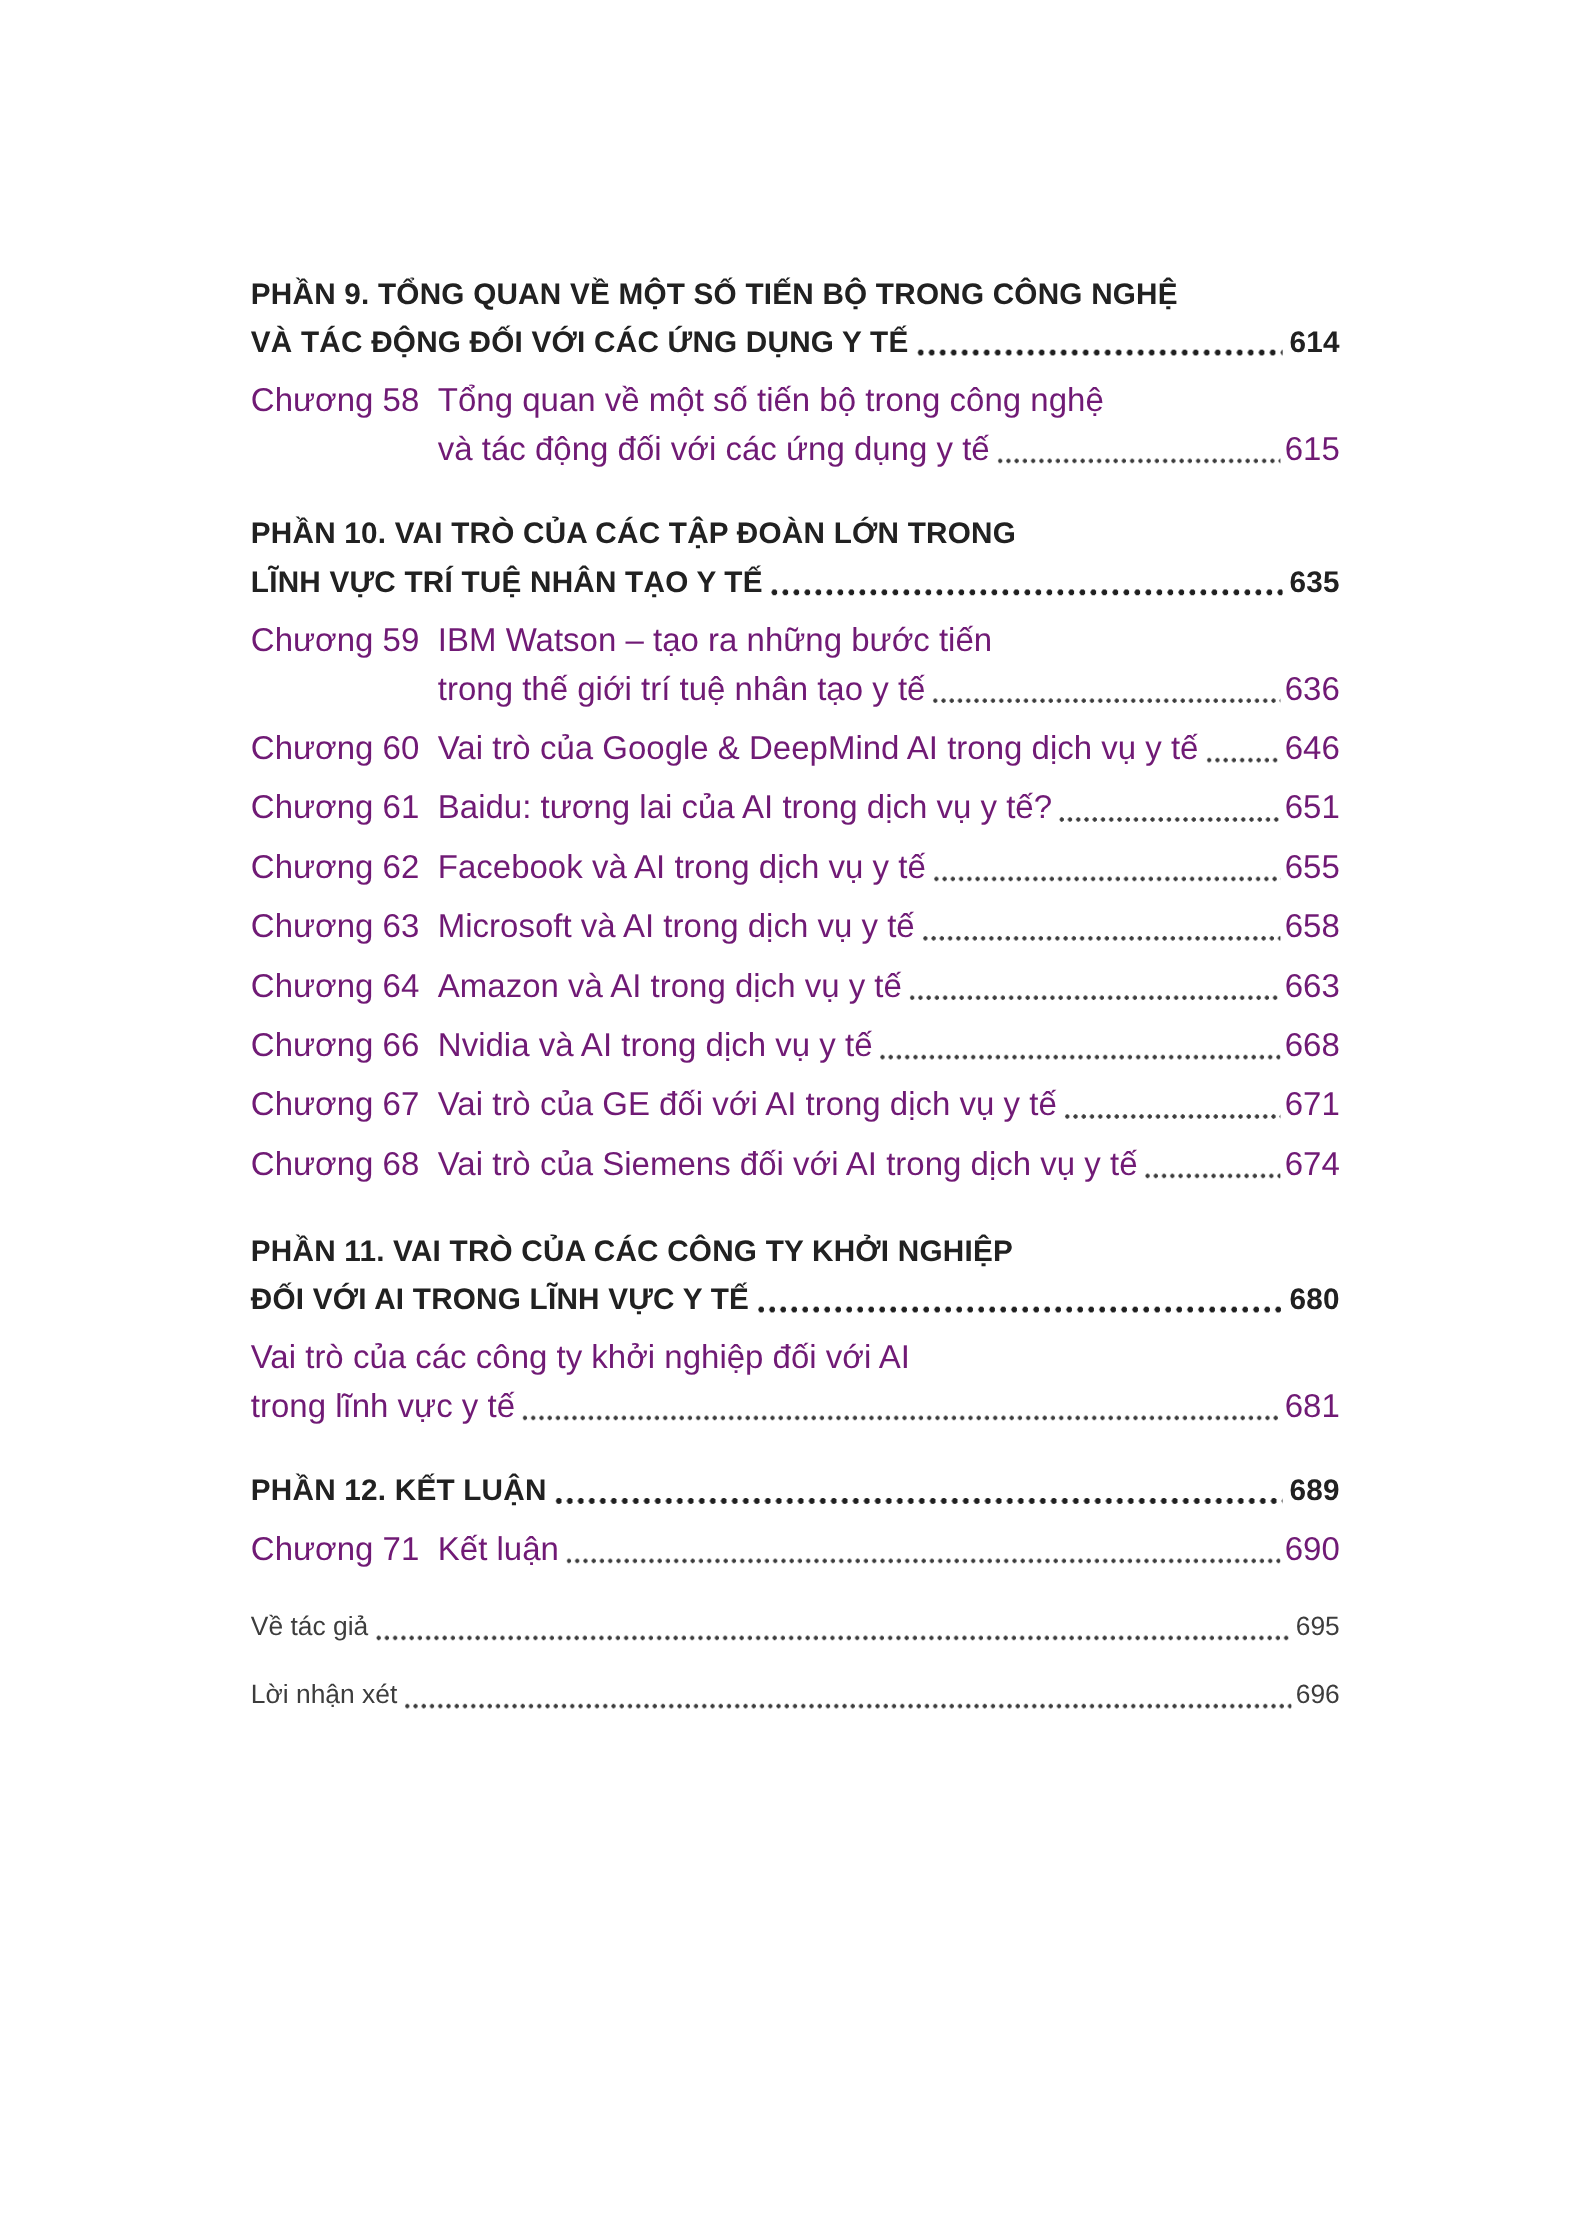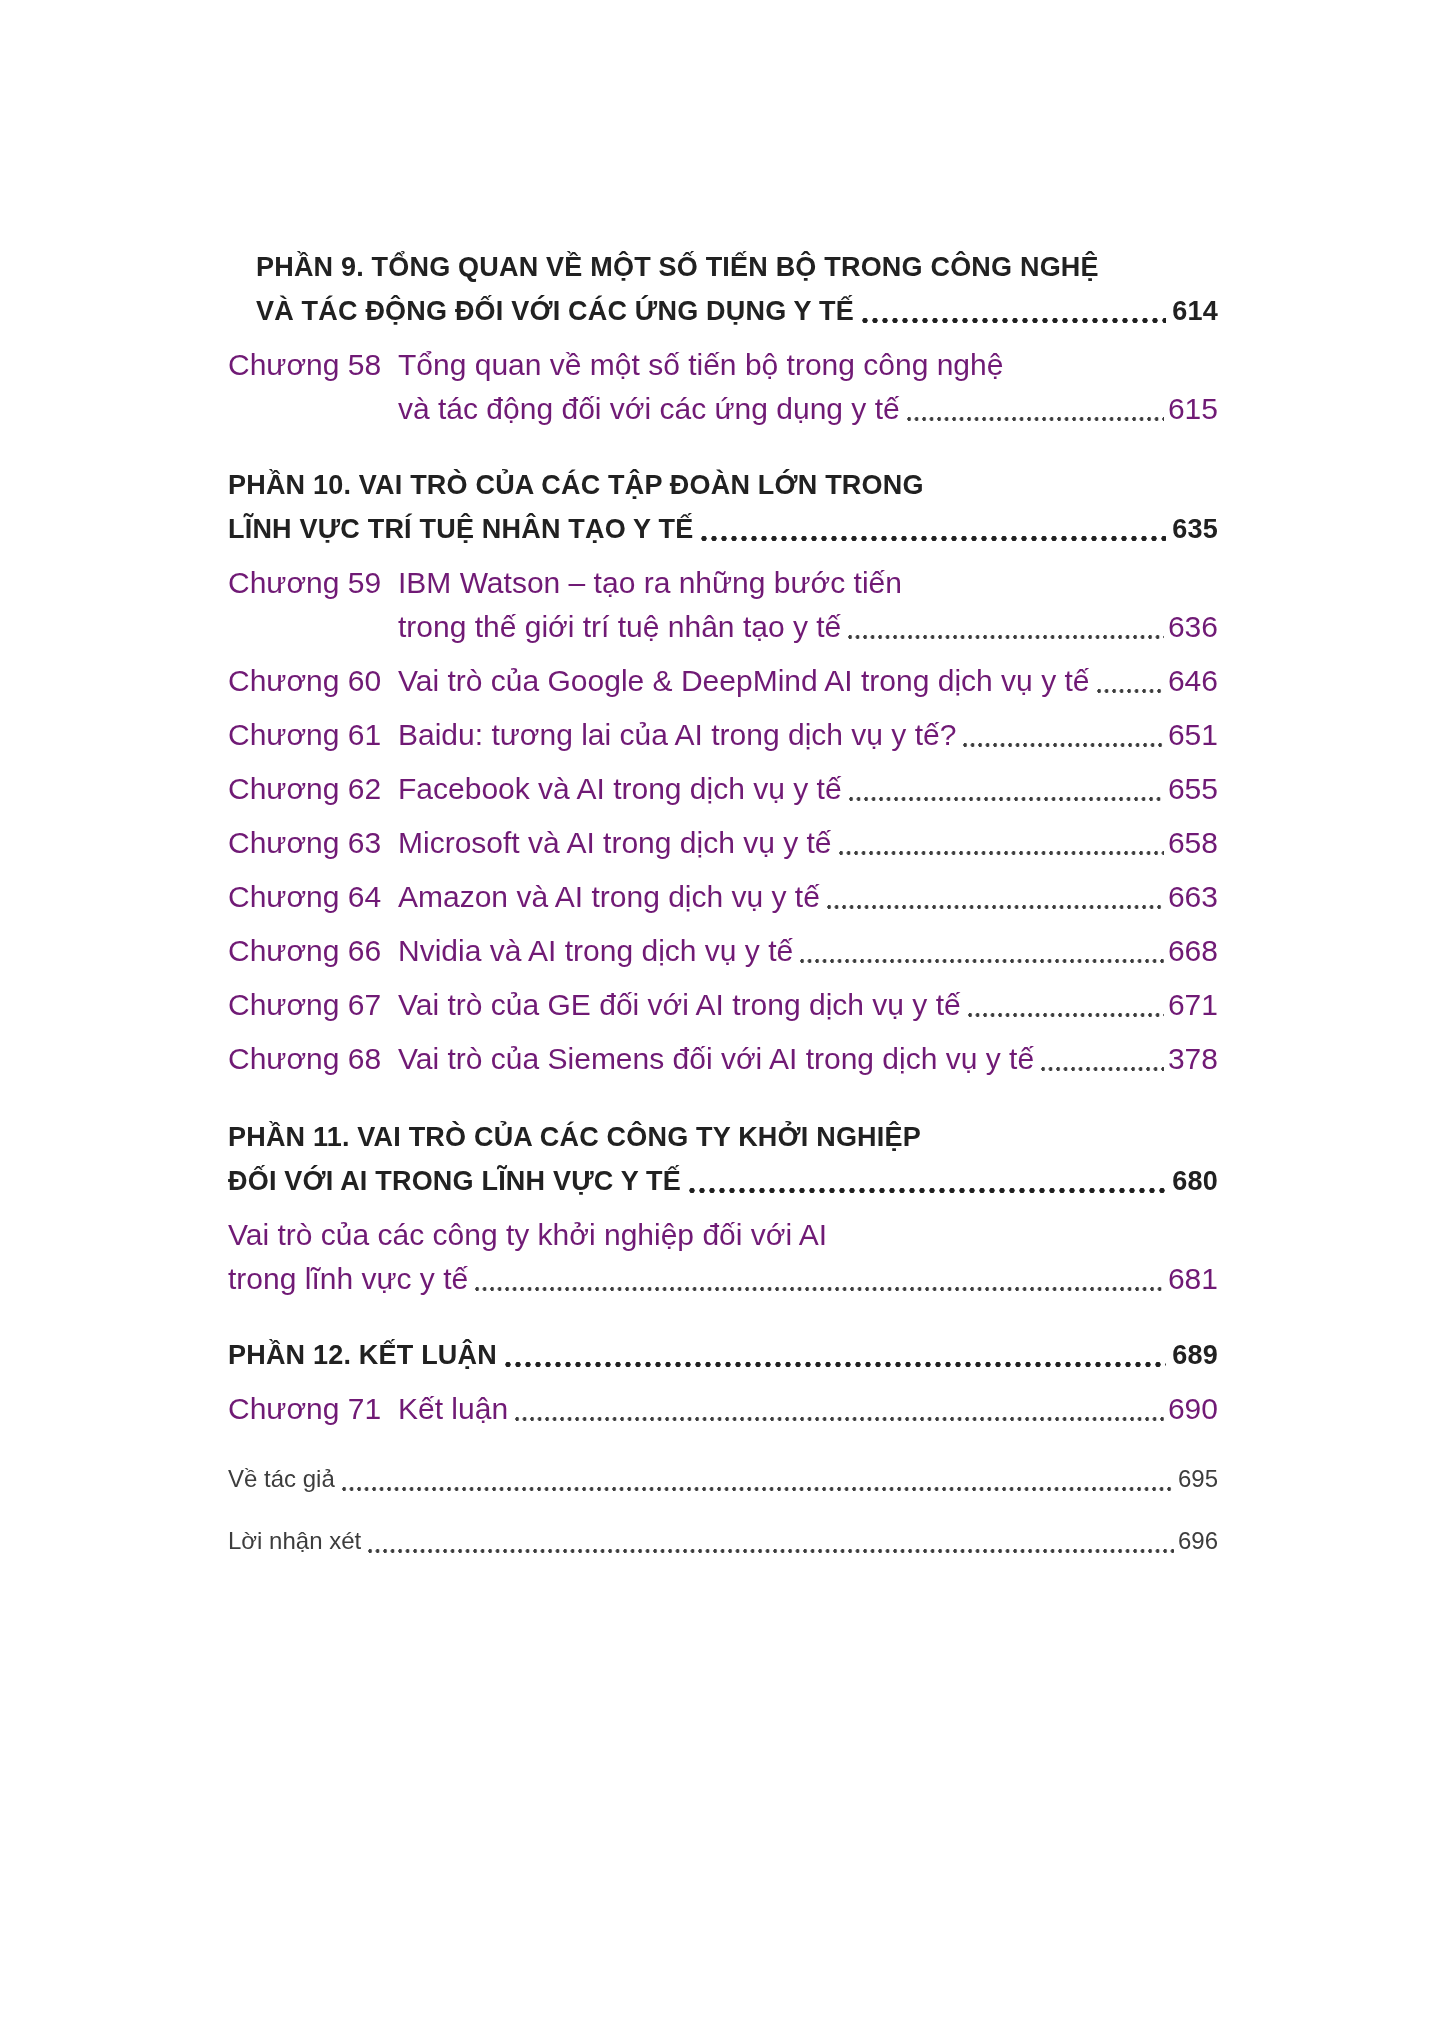--- a/index.html
+++ b/index.html
@@ -65,21 +65,21 @@
 
   
   .backmatter {
     font-size: 24px;
     line-height: 44px;
     color: #3d3d3d;
   }
   .backmatter.first { margin-top: 26px; }
   .backmatter.second { margin-top: 18px; }
 
-  .sp-sec9  { margin-top: 0; margin-left: 28px; }
+  .sp-sec9  { margin-top: 0; }
   .sp-h10   { margin-top: 32px; }
   .sp-h11   { margin-top: 34px; }
   .sp-h12   { margin-top: 32px; }
 </style>
 </head>
 <body>
 
 <div class="page">
 
   <div class="sec sp-sec9">
@@ -201,21 +201,21 @@
       </div>
     </div>
   </div>
 
   <div class="chapter">
     <span class="chapnum">Chương 68</span>
     <div class="chapbody">
       <div class="line-flex">
         <span>Vai trò của Siemens đối với AI trong dịch vụ y tế</span>
         <span class="dots"></span>
-        <span class="pagenum">378</span>
+        <span class="pagenum">674</span>
       </div>
     </div>
   </div>
 
 
   <div class="sec sp-h11">
     <div>PHẦN 11. VAI TRÒ CỦA CÁC CÔNG TY KHỞI NGHIỆP</div>
     <div class="line-flex">
       <span>ĐỐI VỚI AI TRONG LĨNH VỰC Y TẾ</span>
       <span class="dots"></span>

